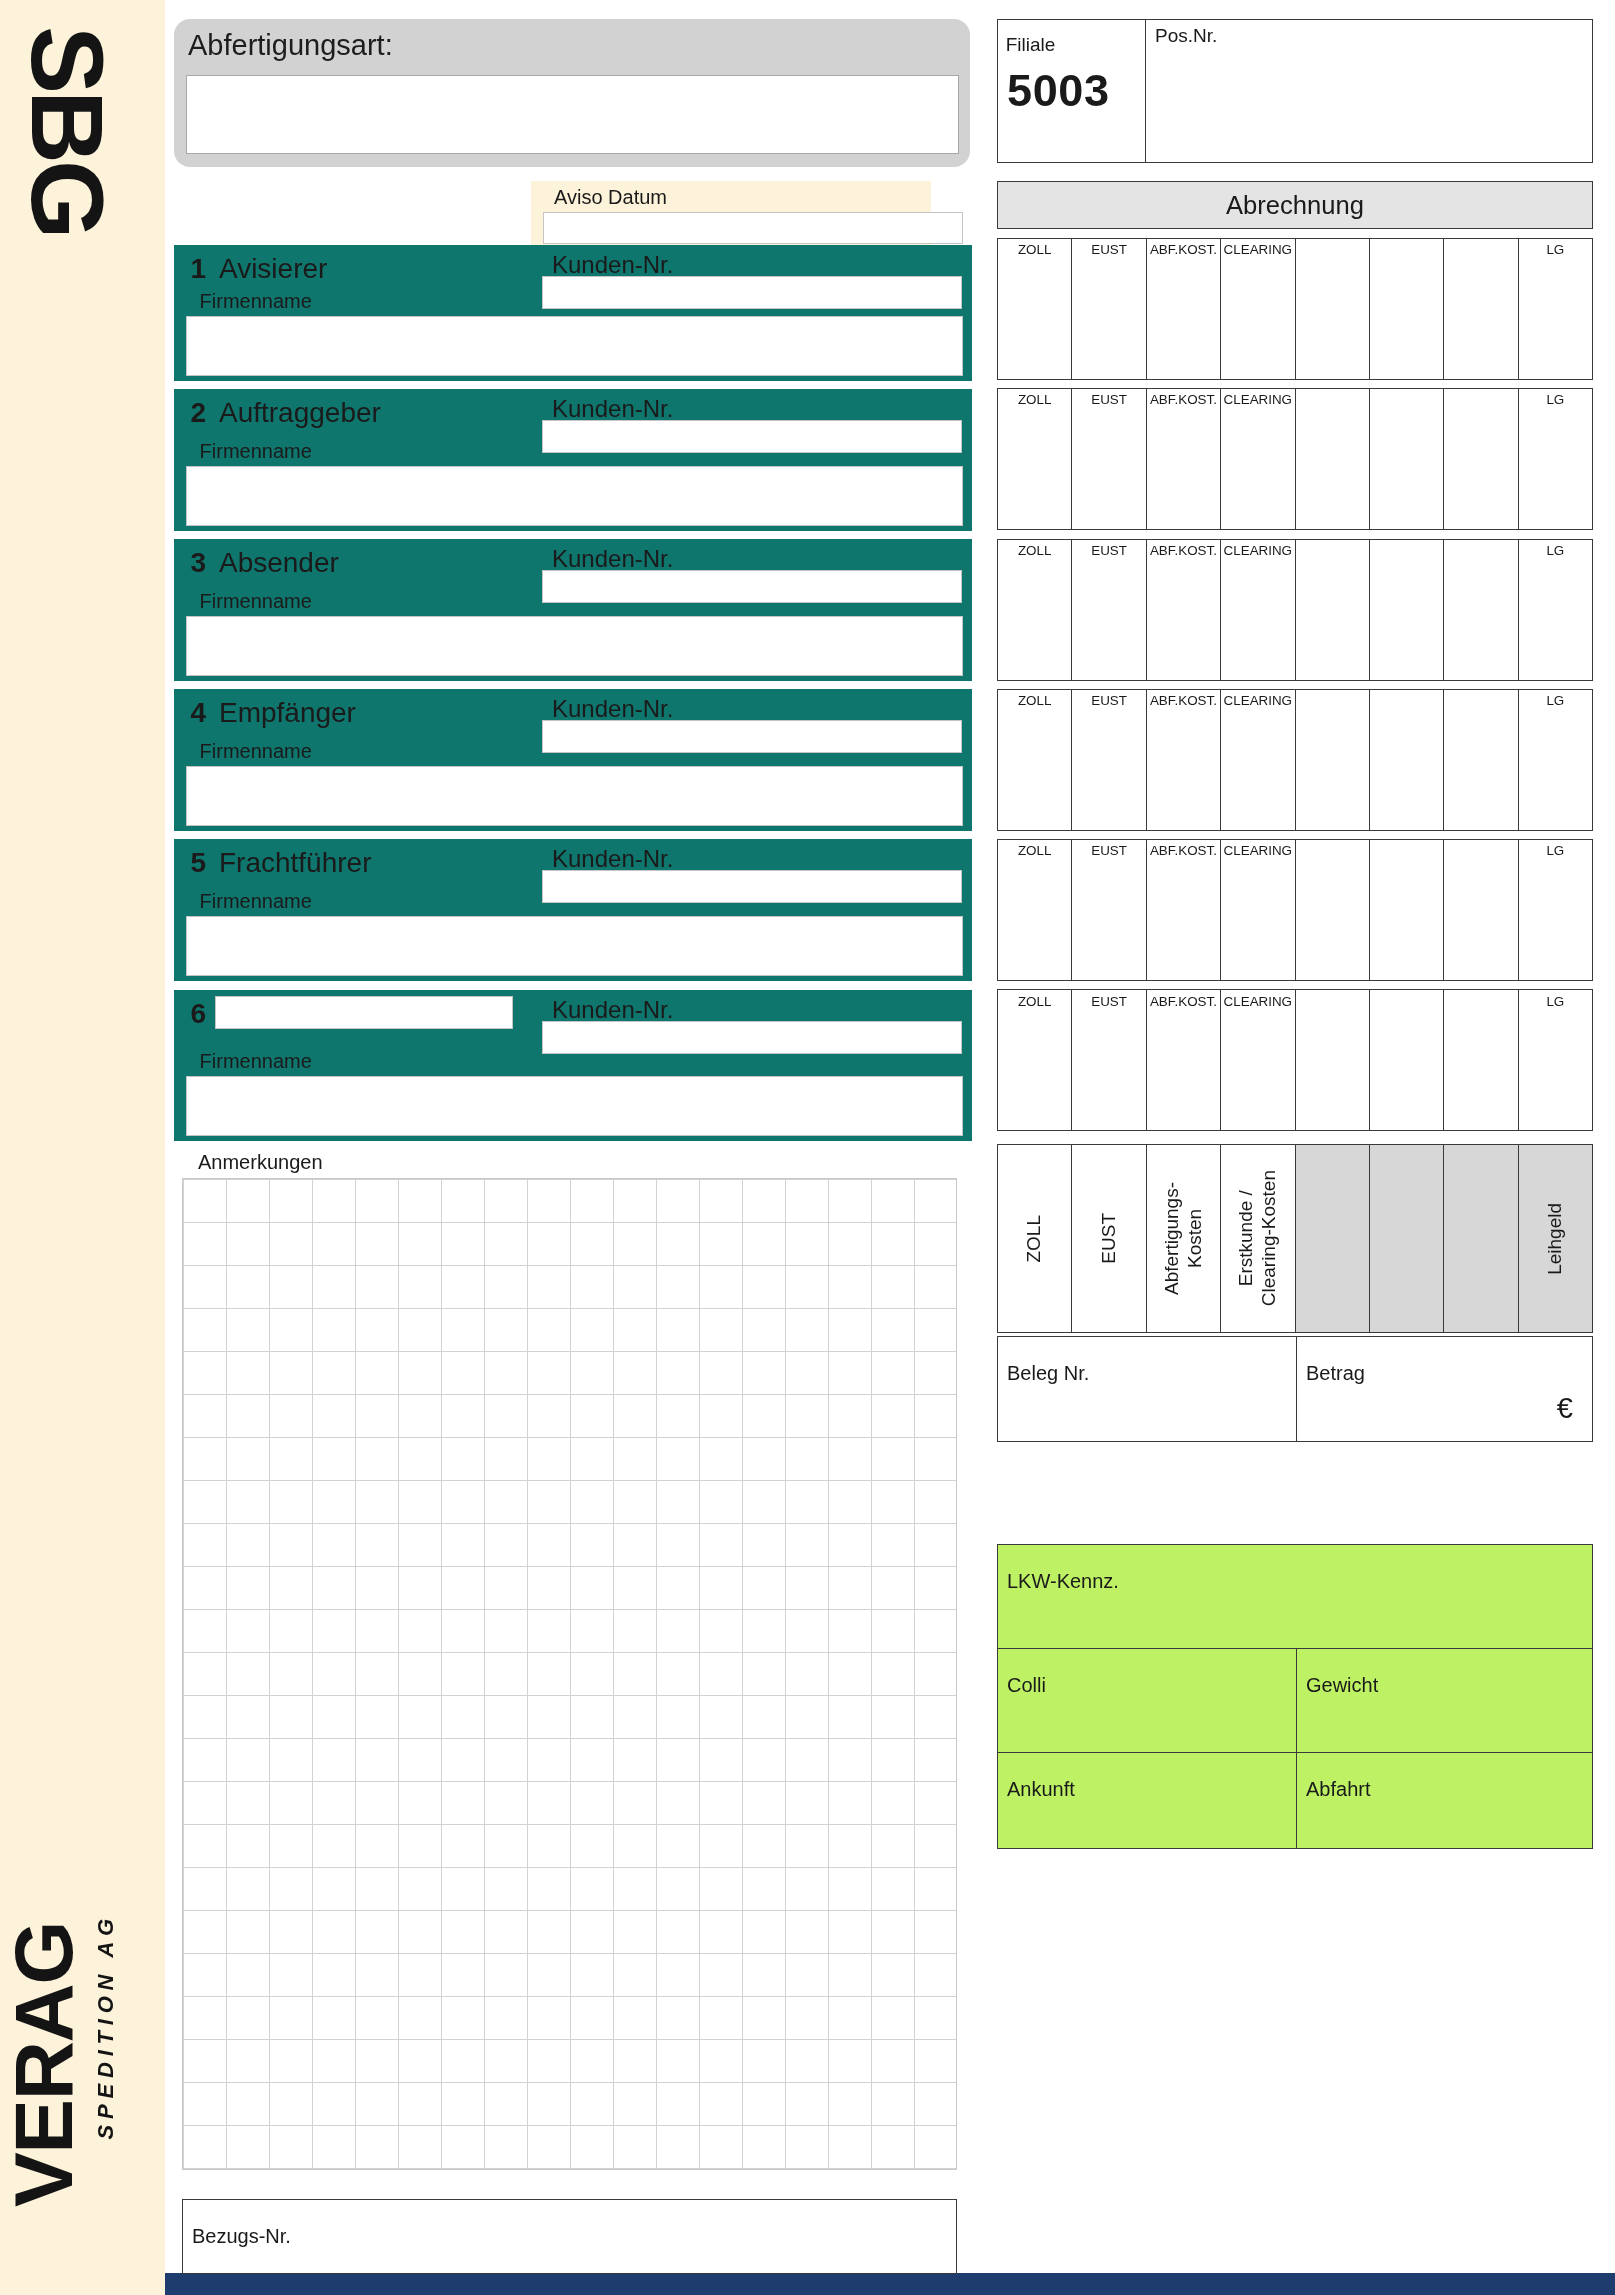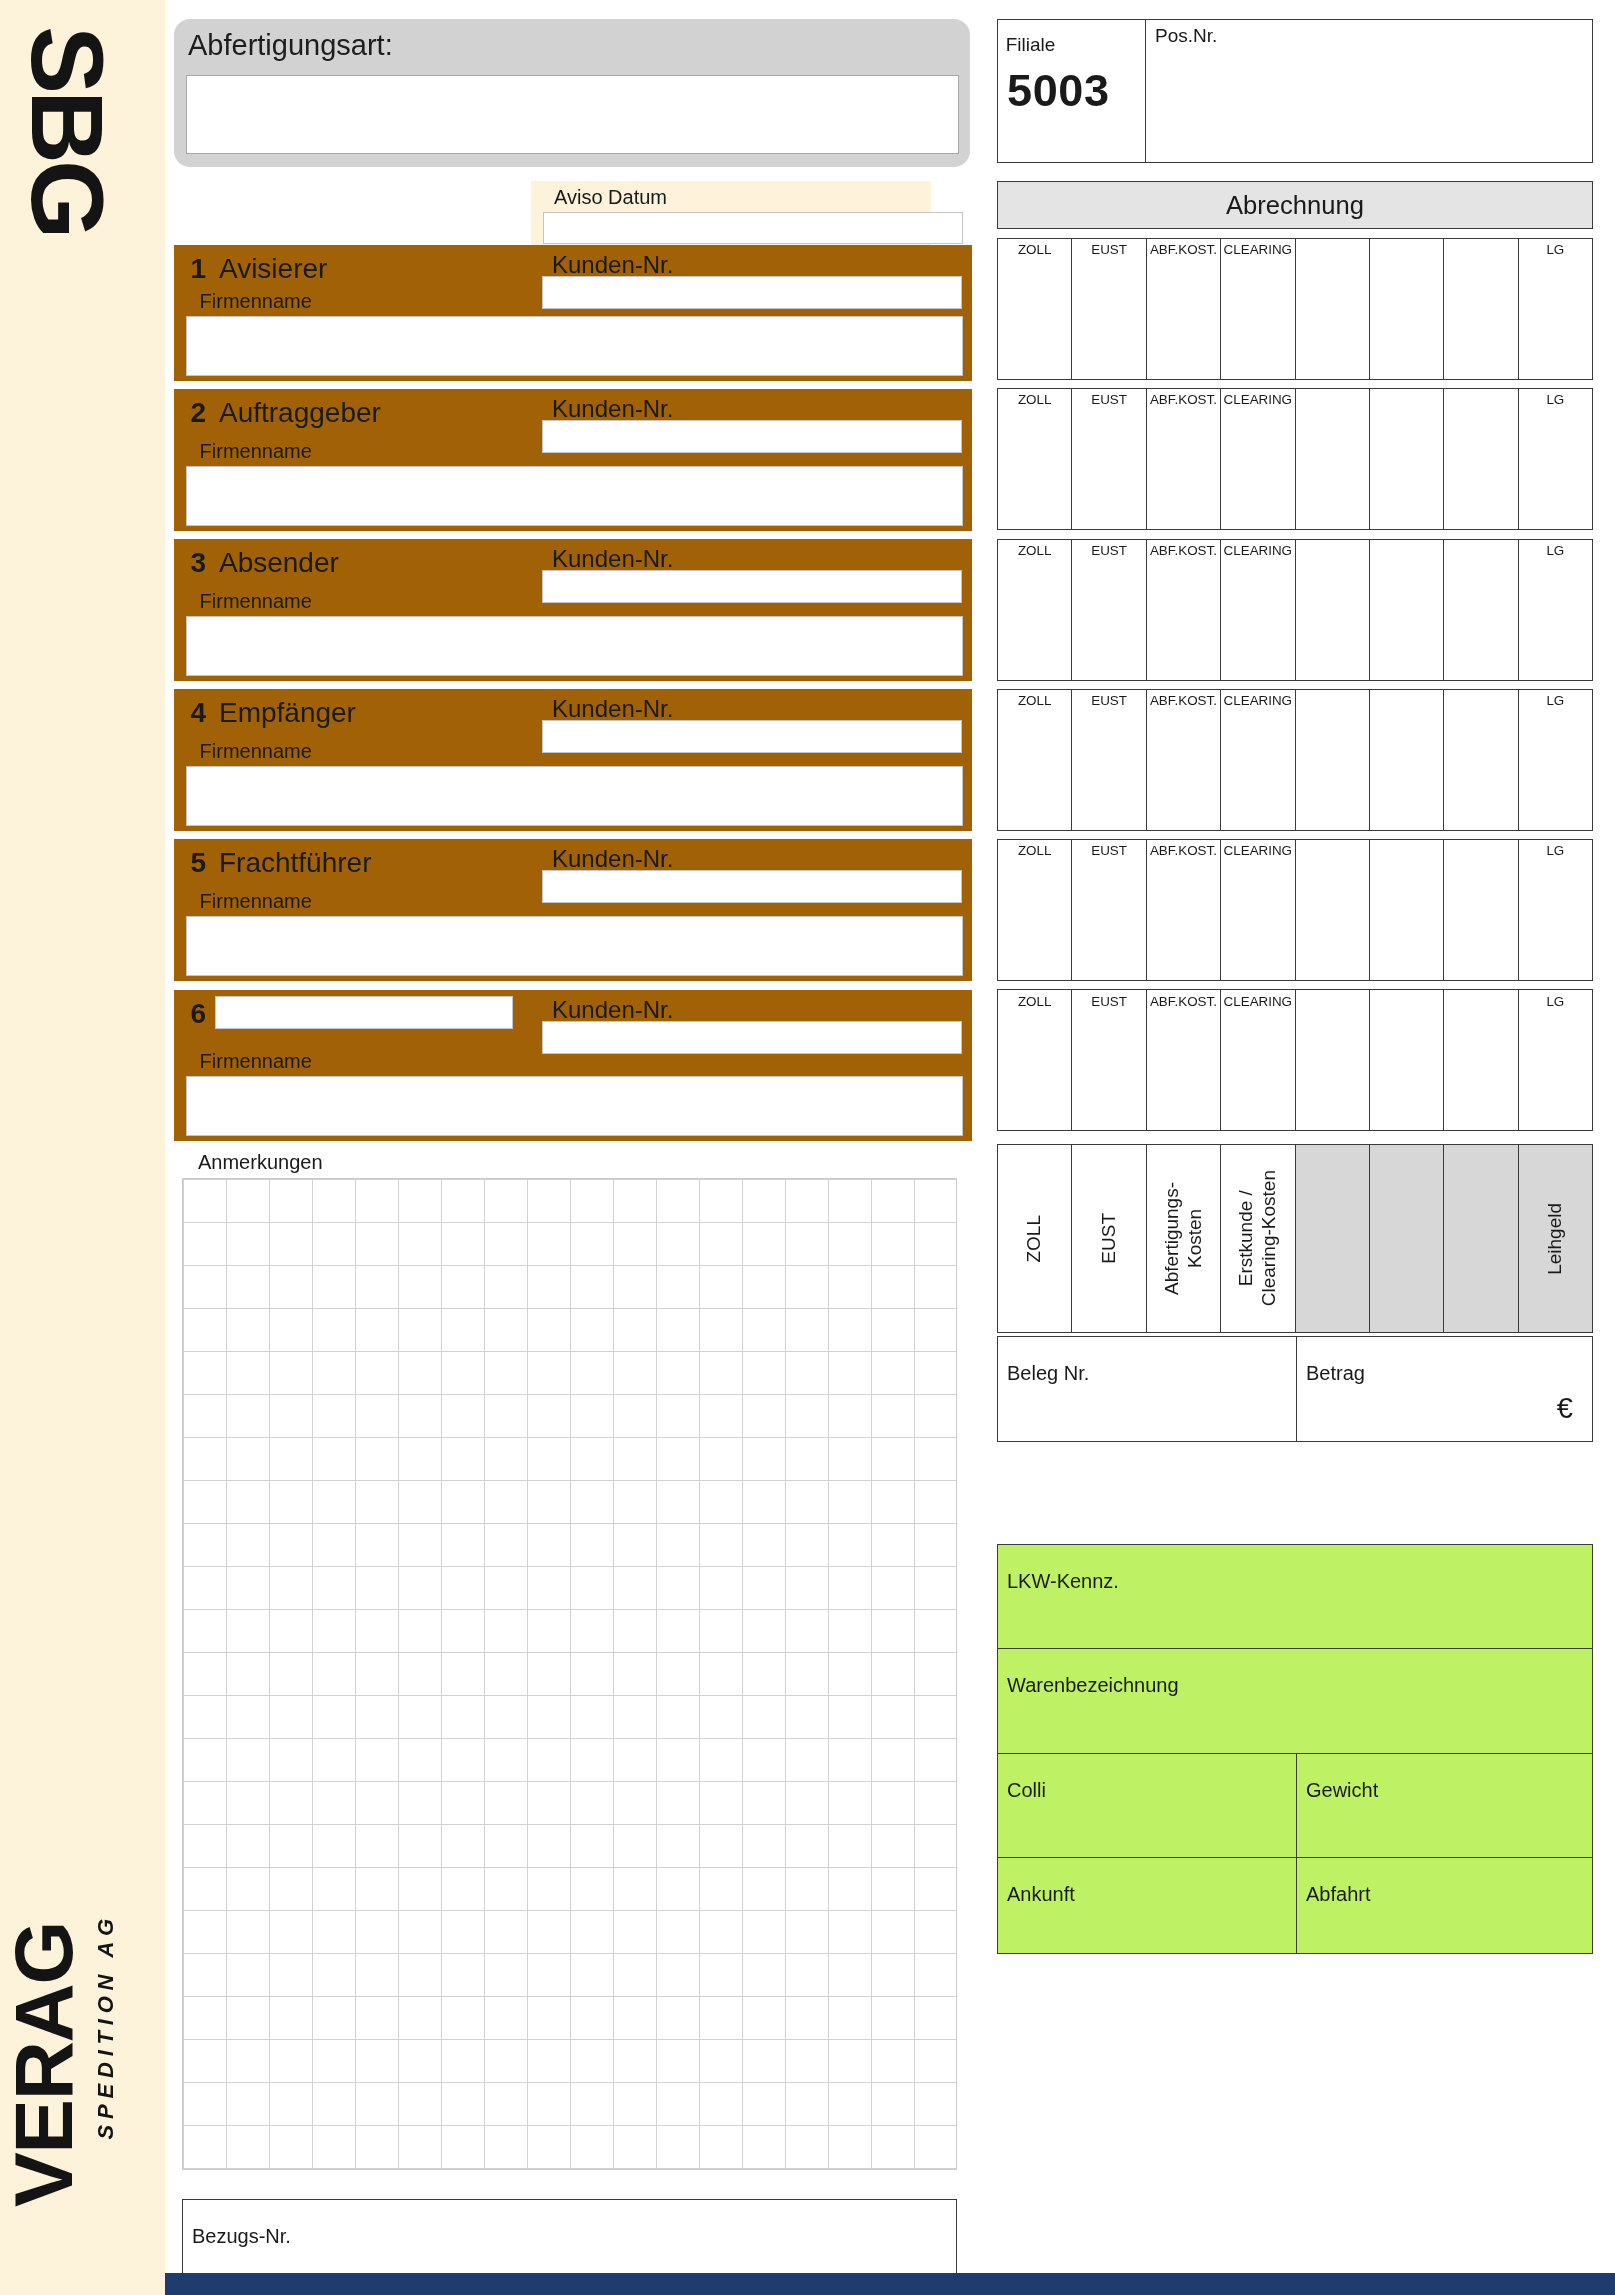--- a/index.html
+++ b/index.html
@@ -32,21 +32,21 @@
   .filiale-cell .filiale-value { position: absolute; left: 9px; top: 45px; font-size: 45px; font-weight: bold; letter-spacing: 0.6px; }
   .posnr-cell { flex: 1; position: relative; }
   .posnr-cell .small-label { position: absolute; left: 9px; top: 5.1px; font-size: 19px; }
 
   
   .aviso-block { position: absolute; left: 531px; top: 181px; width: 400px; height: 66px; background: #fdf3da; }
   .aviso-block .aviso-label { position: absolute; left: 23px; top: 5.1px; font-size: 20px; }
   .aviso-block .aviso-field { position: absolute; left: 11.5px; top: 31px; width: 420px; height: 32px; background: #fff; border: 0.6px solid #c4c4c4; }
 
   
-  .section { position: absolute; left: 174px; width: 798px; background: #a16207; }
+  .section { position: absolute; left: 174px; width: 798px; background: #0f766e; }
   .sec-title { position: absolute; left: 16.6px; top: 7.7px; font-size: 28px; }
   .sec-num { font-weight: bold; }
   .sec-name { margin-left: 12.8px; }
   .title-input { position: absolute; left: 41px; top: 6.4px; width: 298px; height: 33px; background: #fff; border: 0.6px solid #c4c4c4; }
   .kunden-label { position: absolute; left: 378px; top: 6.4px; font-size: 24px; }
   .kunden-field { position: absolute; left: 368px; top: 31px; width: 420px; height: 33px; background: #fff; border: 0.6px solid #c4c4c4; }
   .firm-label { position: absolute; left: 25.6px; bottom: 68px; font-size: 20px; }
   .firm-field { position: absolute; left: 11.5px; width: 777px; bottom: 5.1px; height: 60px; background: #fff; border: 0.6px solid #c4c4c4; }
 
   
@@ -390,23 +390,20 @@
     </div>
   </div>
 
   <span class="anm-label">Anmerkungen</span>
   <div class="anm-grid"></div>
 
   <div class="lkw-group">
     <div class="lkw-row" style="height:104px">
       <span class="box-label">LKW-Kennz.</span>
     </div>
-    <div class="lkw-row" style="height:105px">
-      <span class="box-label">Warenbezeichnung</span>
-    </div>
     <div class="lkw-row split" style="height:104px">
       <div class="cellL">
         <span class="box-label">Colli</span>
       </div>
       <div class="cellR">
         <span class="box-label">Gewicht</span>
       </div>
     </div>
     <div class="lkw-row split" style="height:95px">
       <div class="cellL">

